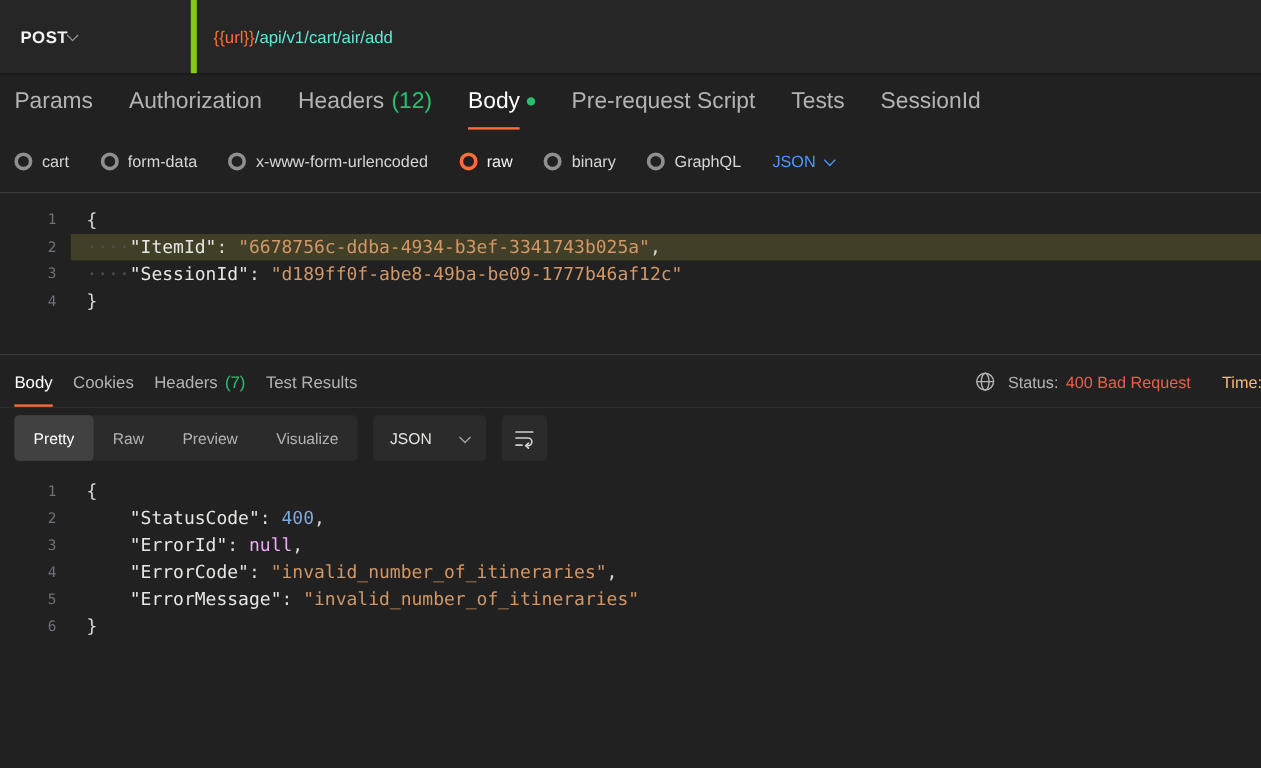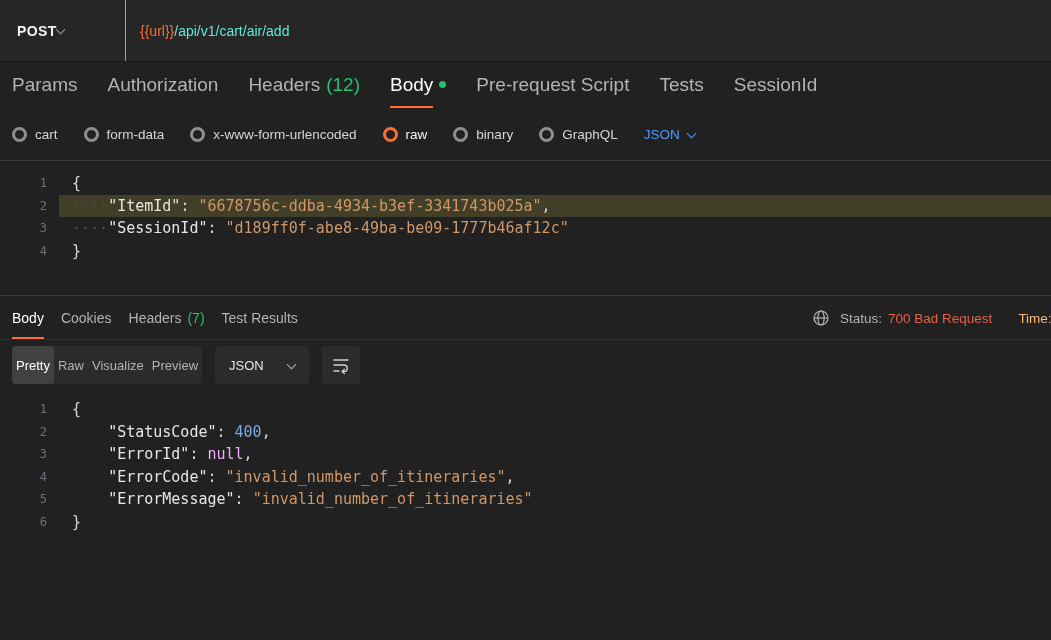--- a/index.html
+++ b/index.html
@@ -11,22 +11,22 @@
     position:relative;
   }
   .divider { height:1px; background:#3a3a3a; }
 
   
   .request-bar {
     height:62px; background:#262626; display:flex; align-items:stretch;
     border-bottom:1px solid #181818;
   }
   .method-select {
-    width:126px; display:flex; align-items:center; justify-content:flex-start;
-    padding:0 18px 0 17px; border-right:1px solid #84cc16; cursor:pointer;
+    width:164px; display:flex; align-items:center; justify-content:flex-start;
+    padding:0 18px 0 17px; border-right:5px solid #84cc16; cursor:pointer;
   }
   .method-label { font-size:14px; font-weight:700; letter-spacing:.4px; color:#f3f3f3; }
   .chev {
     display:inline-block; width:7px; height:7px;
     border-right:1.6px solid currentColor; border-bottom:1.6px solid currentColor;
     transform:rotate(45deg); margin-top:-3px;
   }
   .method-select .chev { color:#9a9a9a; }
   .url-input { display:flex; align-items:center; padding-left:14px; font-size:14px; flex:1; cursor:text; }
   .url-var { color:#ff6c37; }
@@ -90,21 +90,21 @@
     display:flex; align-items:center; white-space:nowrap; font-size:13.5px;
   }
   .globe-icon { margin-right:10px; display:flex; align-items:center; }
   .status-label { color:#b3b3b3; }
   .status-value { color:#e8604a; margin-left:6px; }
   .time-label { color:#fdba74; margin-left:26px; }
 
   .resp-toolbar { display:flex; align-items:center; padding:6px 12px 4px; gap:13px; height:48px; }
   .seg-group { display:flex; background:#2b2b2b; border-radius:4px; }
   .seg {
-    height:38px; display:flex; align-items:center; padding:0 4px;
+    height:38px; display:flex; align-items:center; padding:0 16px;
     font-size:13px; color:#b3b3b3; cursor:pointer; border-radius:4px;
   }
   .seg.active { background:#414141; color:#ffffff; }
   .toolbar-lang {
     height:38px; display:flex; align-items:center; gap:24px; padding:0 14px;
     background:#2b2b2b; border-radius:4px; font-size:13px; color:#e8e6e3; cursor:pointer;
   }
   .toolbar-lang .chev { color:#b0b0b0; margin-top:-2px; }
   .wrap-btn {
     width:38px; height:38px; background:#2b2b2b; border-radius:4px;
@@ -224,38 +224,38 @@
 
     <div class="resp-meta">
       <span class="globe-icon">
         <svg width="18" height="18" viewBox="0 0 18 18" fill="none" stroke="#b3b3b3" stroke-width="1.2">
           <circle cx="9" cy="9" r="7"></circle>
           <ellipse cx="9" cy="9" rx="3.2" ry="7"></ellipse>
           <path d="M2 9 H16"></path>
         </svg>
       </span>
       <span class="status-label">Status:</span>
-      <span class="status-value">700 Bad Request</span>
+      <span class="status-value">400 Bad Request</span>
       <span class="time-label">Time:</span>
     </div>
   </div>
 
   <div class="resp-toolbar">
     <div class="seg-group">
       <div class="seg active">
         <span>Pretty</span>
       </div>
       <div class="seg">
         <span>Raw</span>
       </div>
       <div class="seg">
+        <span>Preview</span>
+      </div>
+      <div class="seg">
         <span>Visualize</span>
-      </div>
-      <div class="seg">
-        <span>Preview</span>
       </div>
     </div>
     <div class="toolbar-lang">
       <span>JSON</span>
       <span class="chev"></span>
     </div>
     <div class="wrap-btn">
       <span style="display:flex;">
         <svg width="20" height="20" viewBox="0 0 20 20" fill="none" stroke="#cfcfcf" stroke-width="1.4" stroke-linecap="round" stroke-linejoin="round">
           <path d="M3 5h14"></path>

